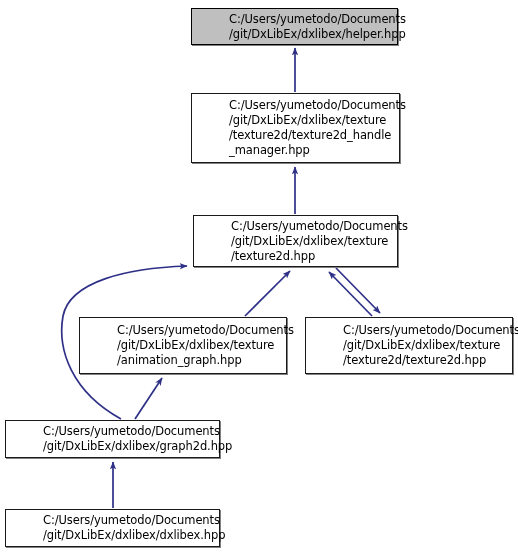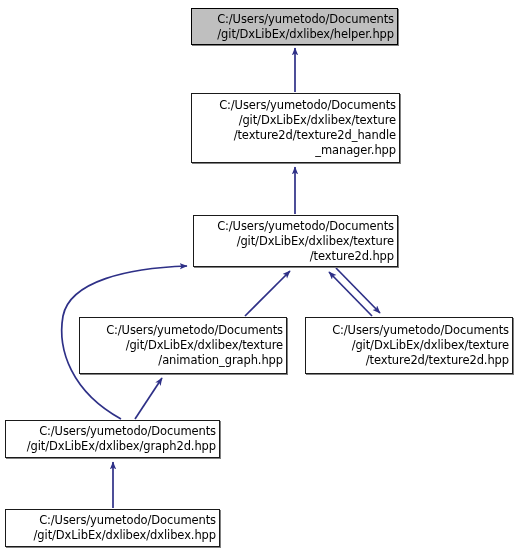--- a/index.html
+++ b/index.html
@@ -26,29 +26,30 @@
     pointer-events: none;
   }
   .node {
     position: absolute;
     box-sizing: border-box;
     border: 1px solid #1a1a1a;
     background: #ffffff;
     display: flex;
     align-items: center;
     justify-content: center;
-    text-align: right;
+    text-align: left;
     font-family: "DejaVu Sans", sans-serif;
     font-size: 11.5px;
     line-height: 15px;
     color: #000000;
     letter-spacing: -0.1px;
     white-space: pre-line;
     z-index: 2;
     box-shadow: 1px 1px 0 0 #808080;
+    padding-left: 34px;
   }
   .node.highlight {
     background: #bfbfbf;
     border-color: #000000;
   }
   .node-label {
     display: block;
     width: 100%;
     padding: 0 3px;
     box-sizing: border-box;

